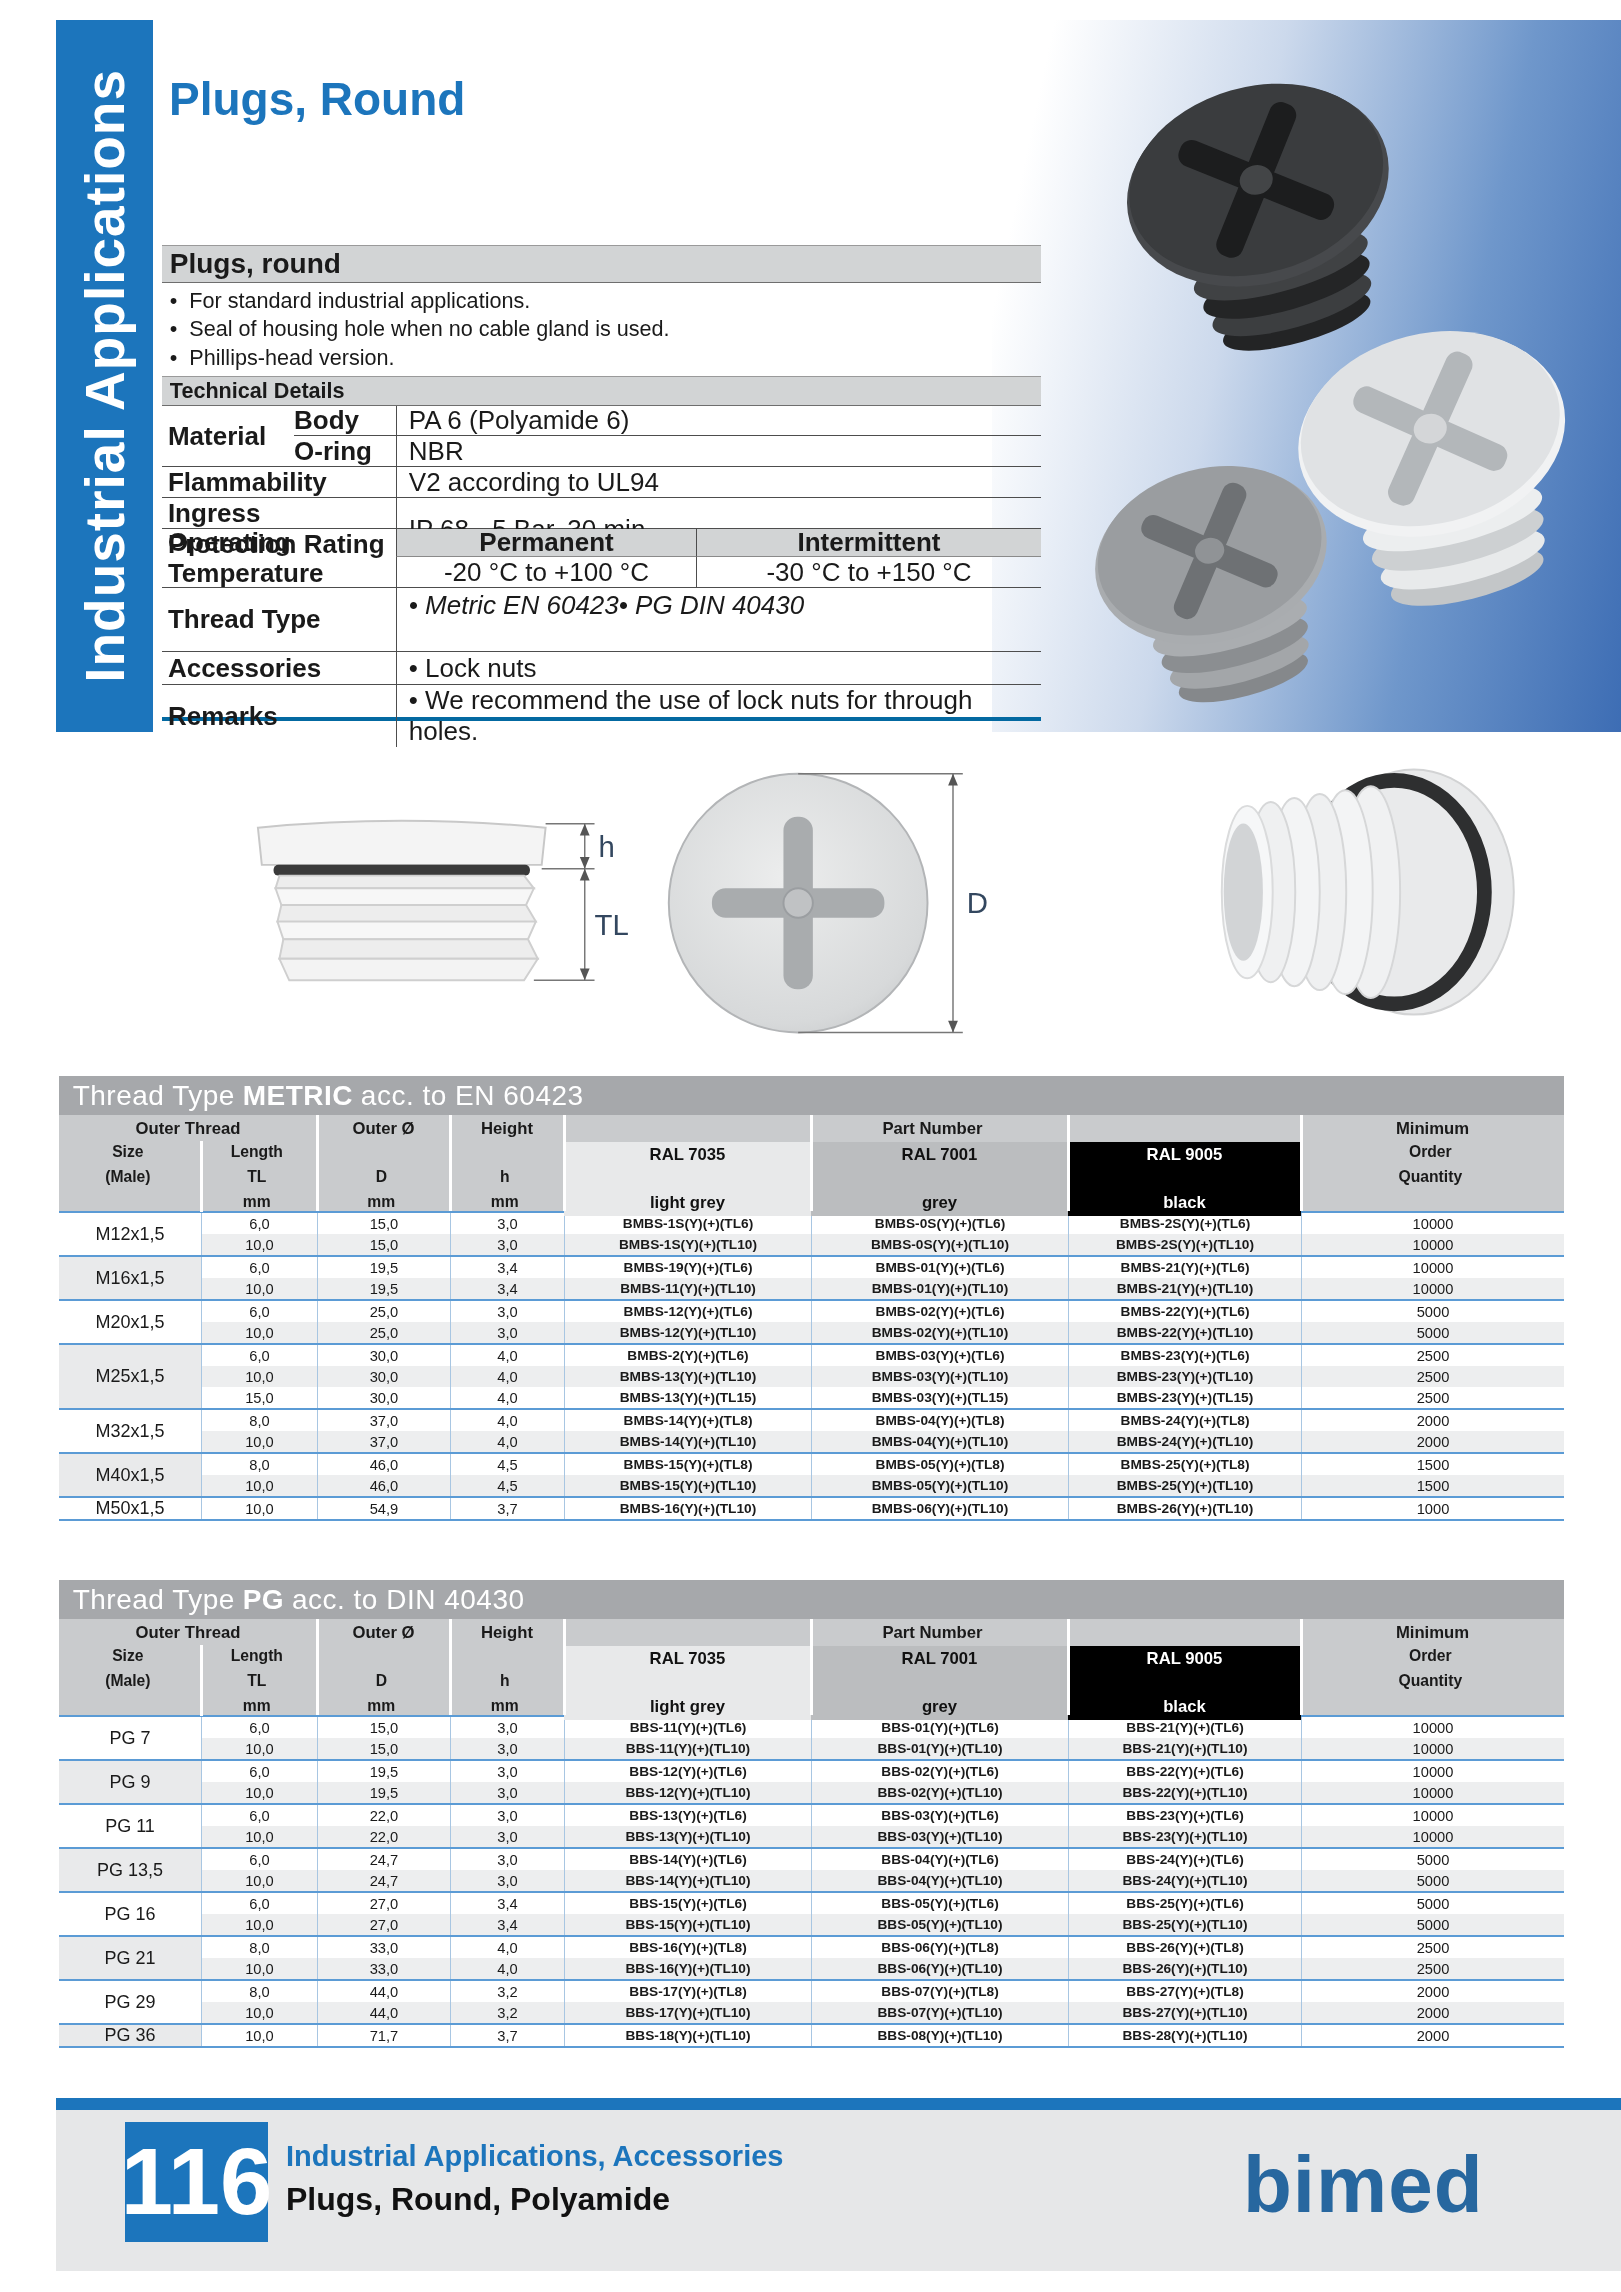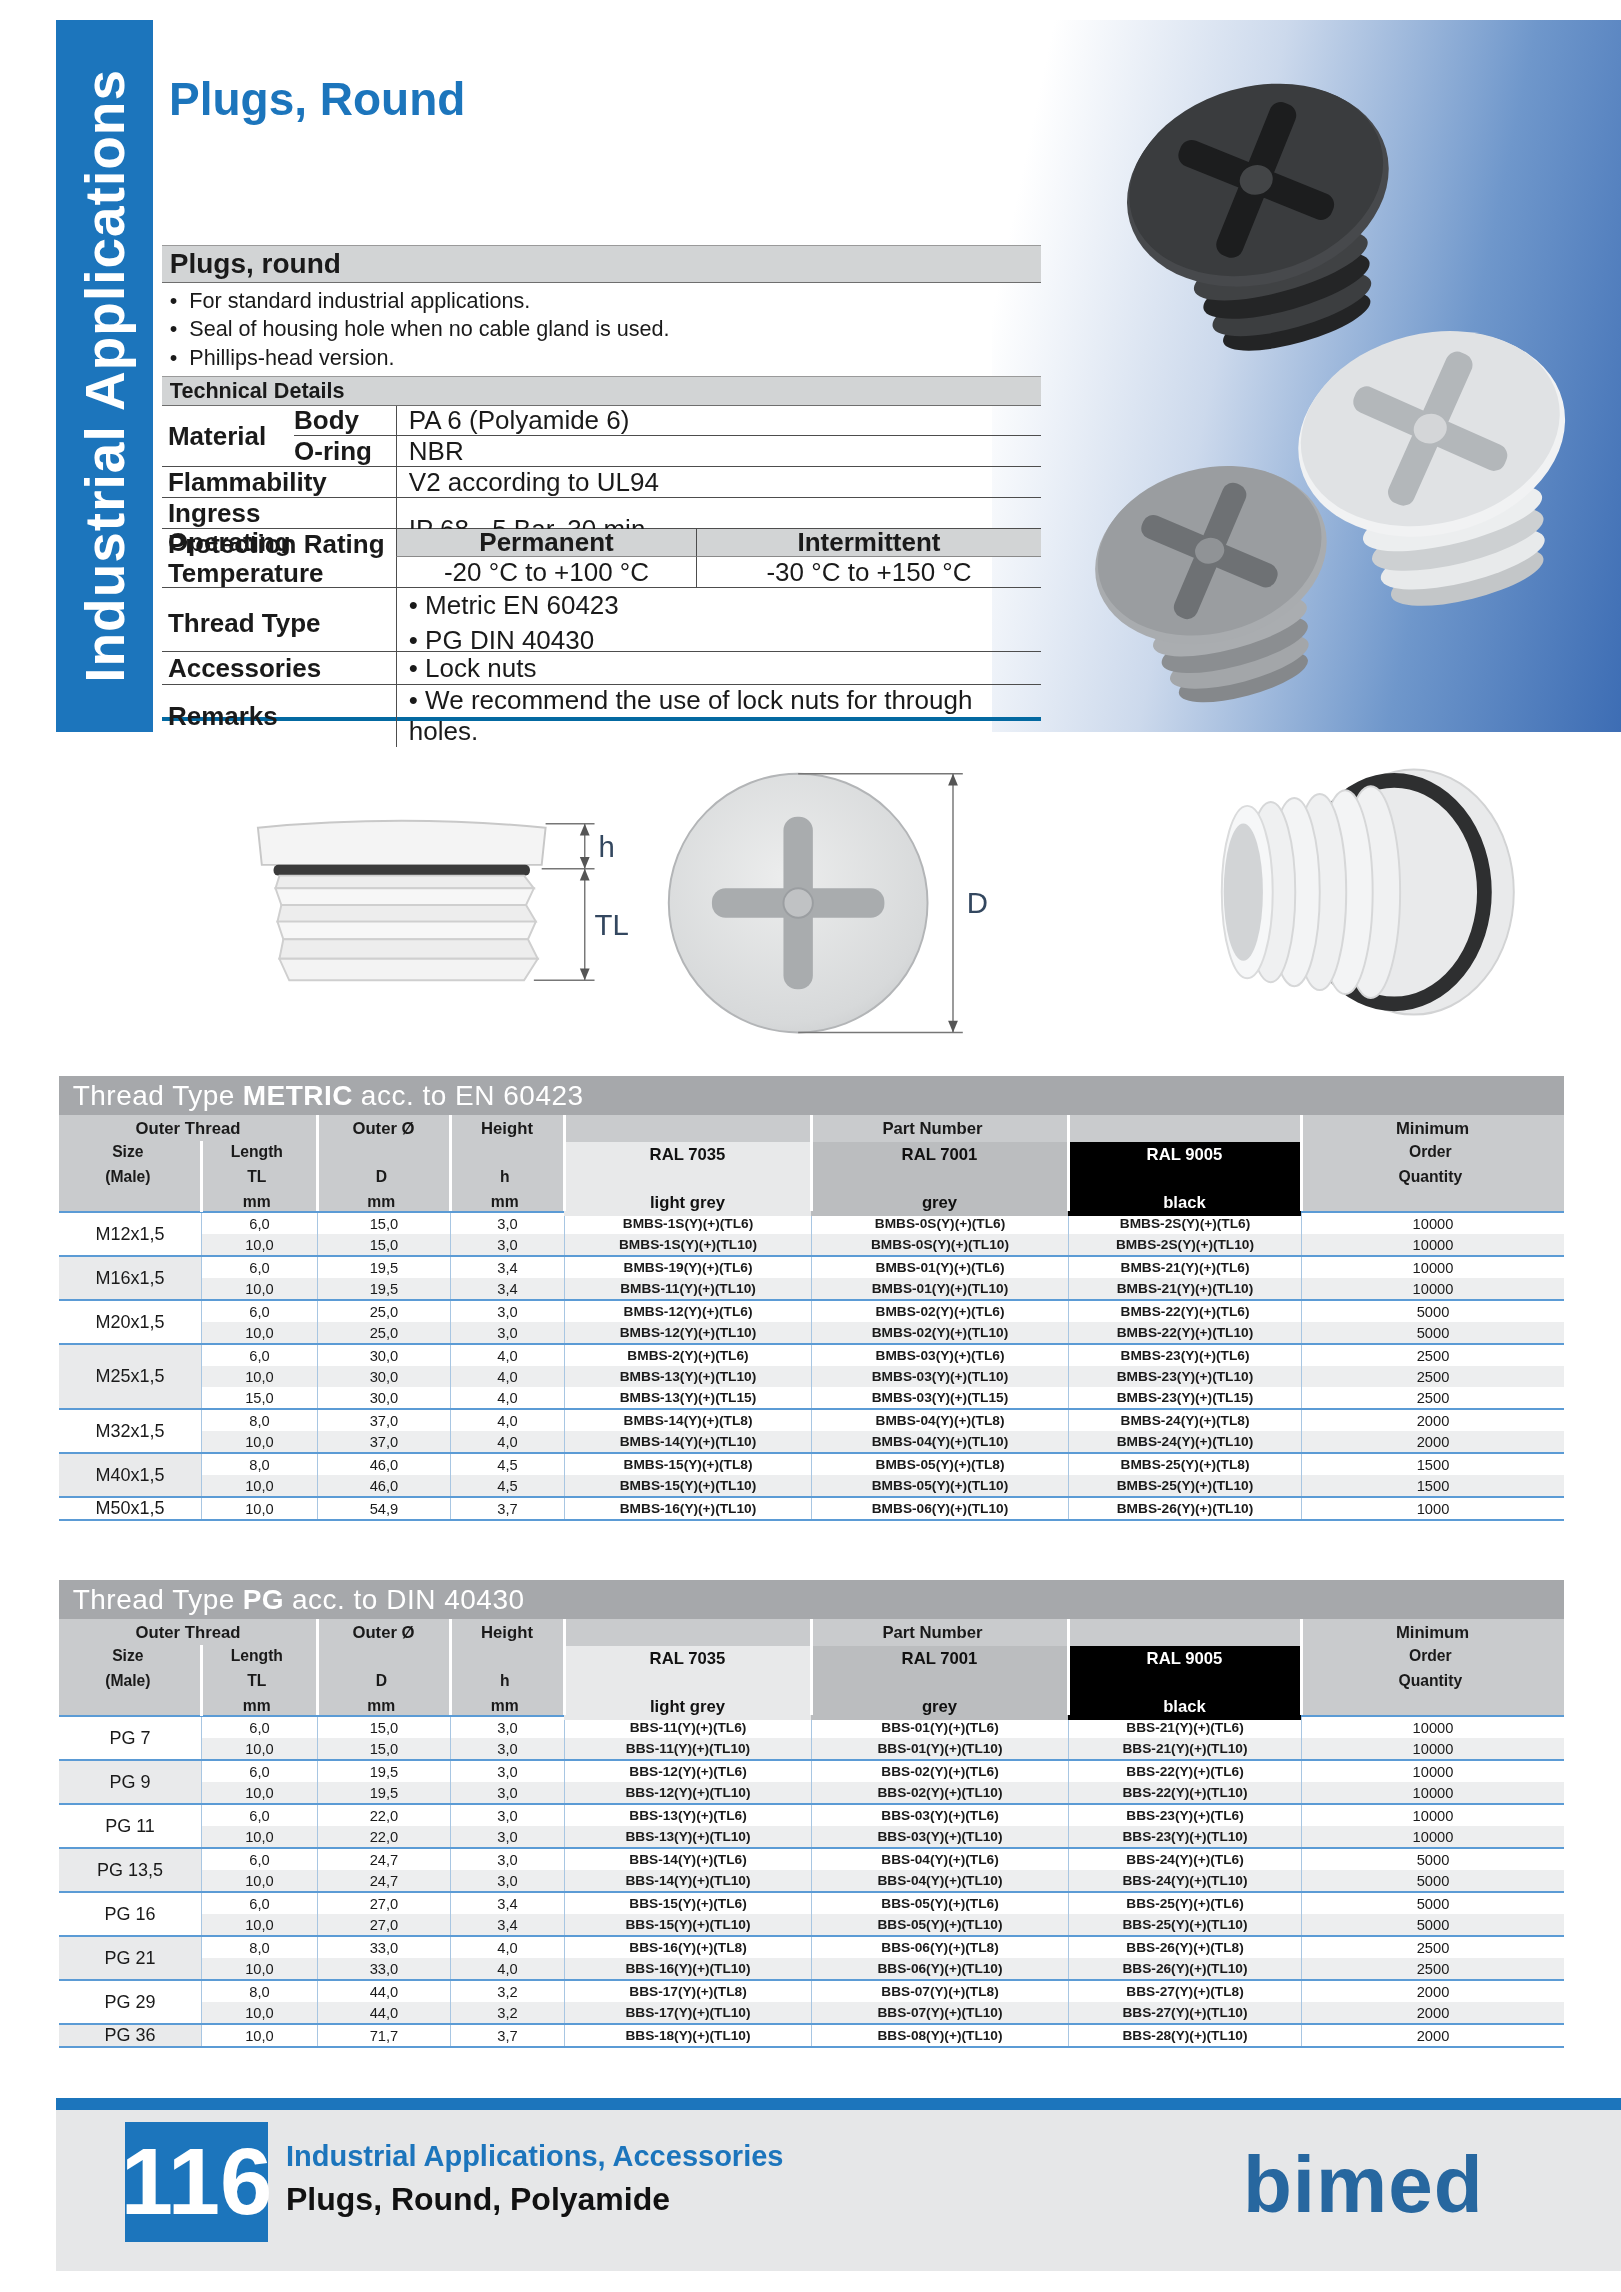--- a/index.html
+++ b/index.html
@@ -36,21 +36,21 @@
   .tt-simple{grid-template-columns:234px 1fr;height:30px;}
   .tt-material{grid-template-columns:132px 102px 1fr;grid-template-rows:30px 30px;}
   .tt-material .tt-label{grid-row:1/3;}
   .tt-sub{font-weight:bold;display:flex;align-items:center;}
   .tt-material .top{border-bottom:1px solid #4d4d4d;}
   .tt-optemp{grid-template-columns:234px 300px 1fr;grid-template-rows:28px 30px;}
   .tt-optemp .tt-label{grid-row:1/3;}
   .tt-cell{display:flex;align-items:center;justify-content:center;border-left:1px solid #4d4d4d;}
   .tt-ophead{background:#D2D4D5;font-weight:bold;border-bottom:1px solid #8a8a8a;}
   .tt-thread{grid-template-columns:234px 1fr;height:63px;}
-  .tt-thread .tt-val{flex-direction:column;align-items:flex-start;line-height:1.35;}
+  .tt-thread .tt-val{flex-direction:row;align-items:flex-start;line-height:1.35;font-style:italic;}
   .tt-acc{grid-template-columns:234px 1fr;height:32px;}
 
   
   .drawings{position:absolute;left:0;top:740px;width:1621px;height:323px;}
   .drawings svg{position:absolute;}
   .dim{fill:#33475F;font-size:30px;font-family:"Liberation Sans",sans-serif;}
 
   
   .spec-table{position:absolute;left:59px;width:1505px;}
   .st-title{height:39px;background:#A6A8AB;color:#fff;font-size:28px;display:flex;align-items:center;

